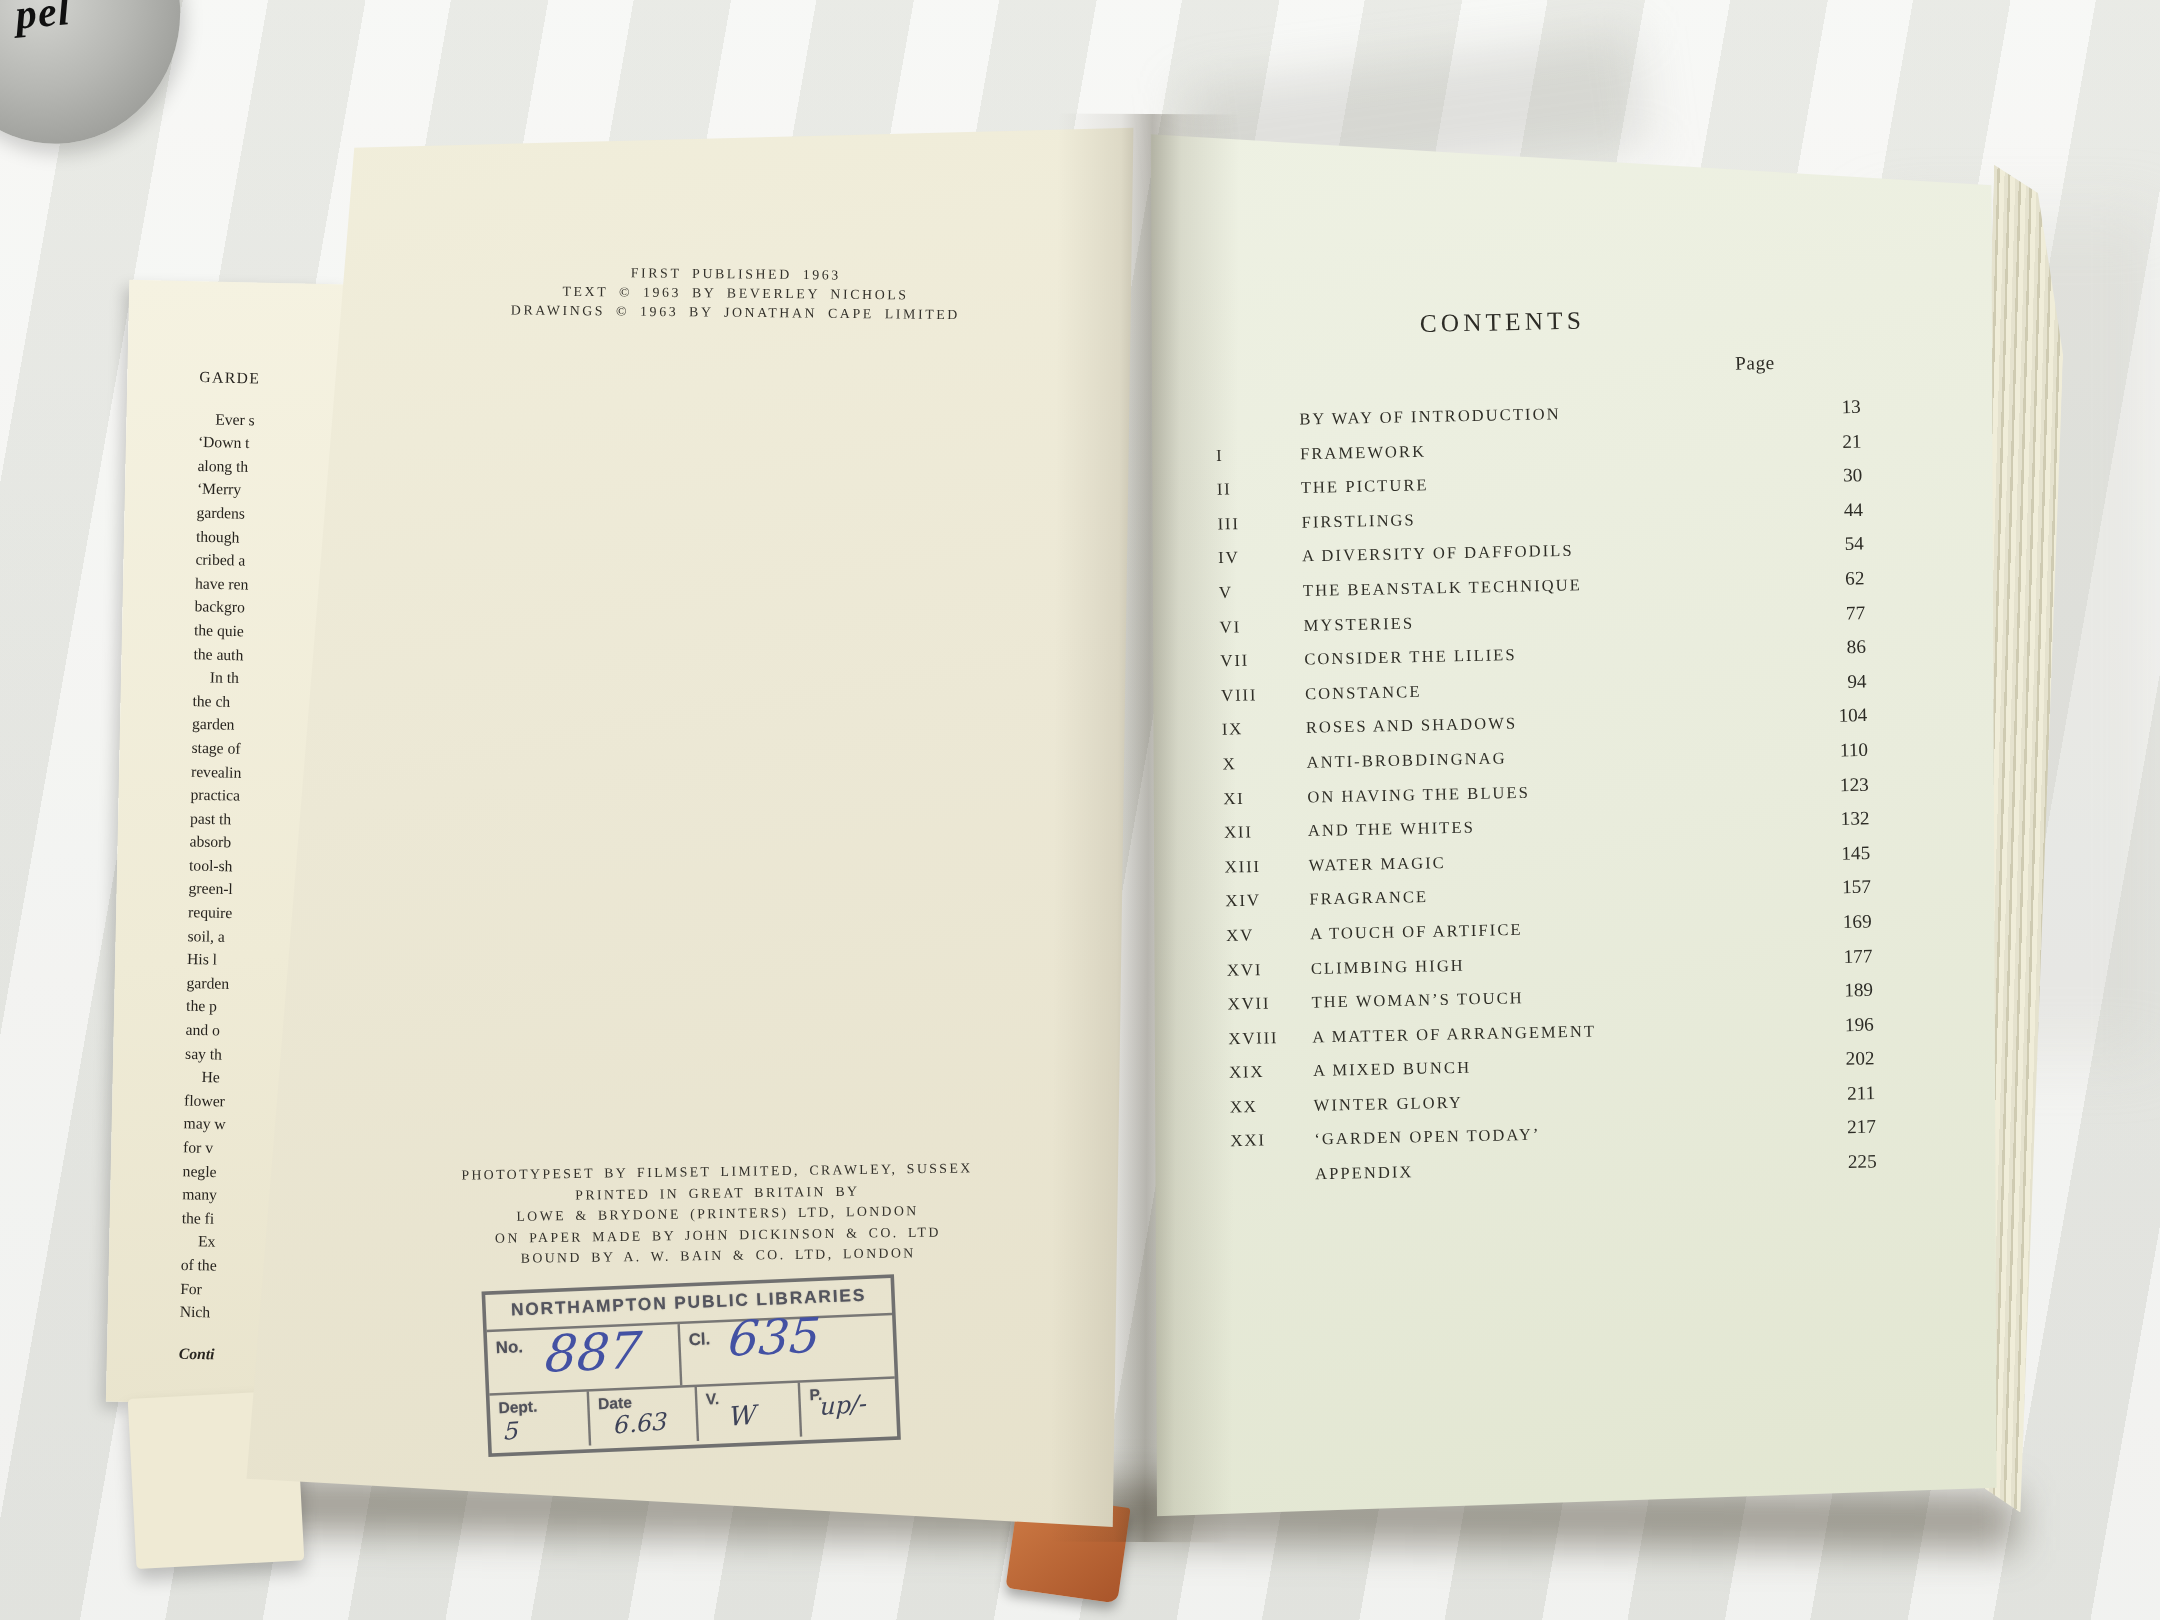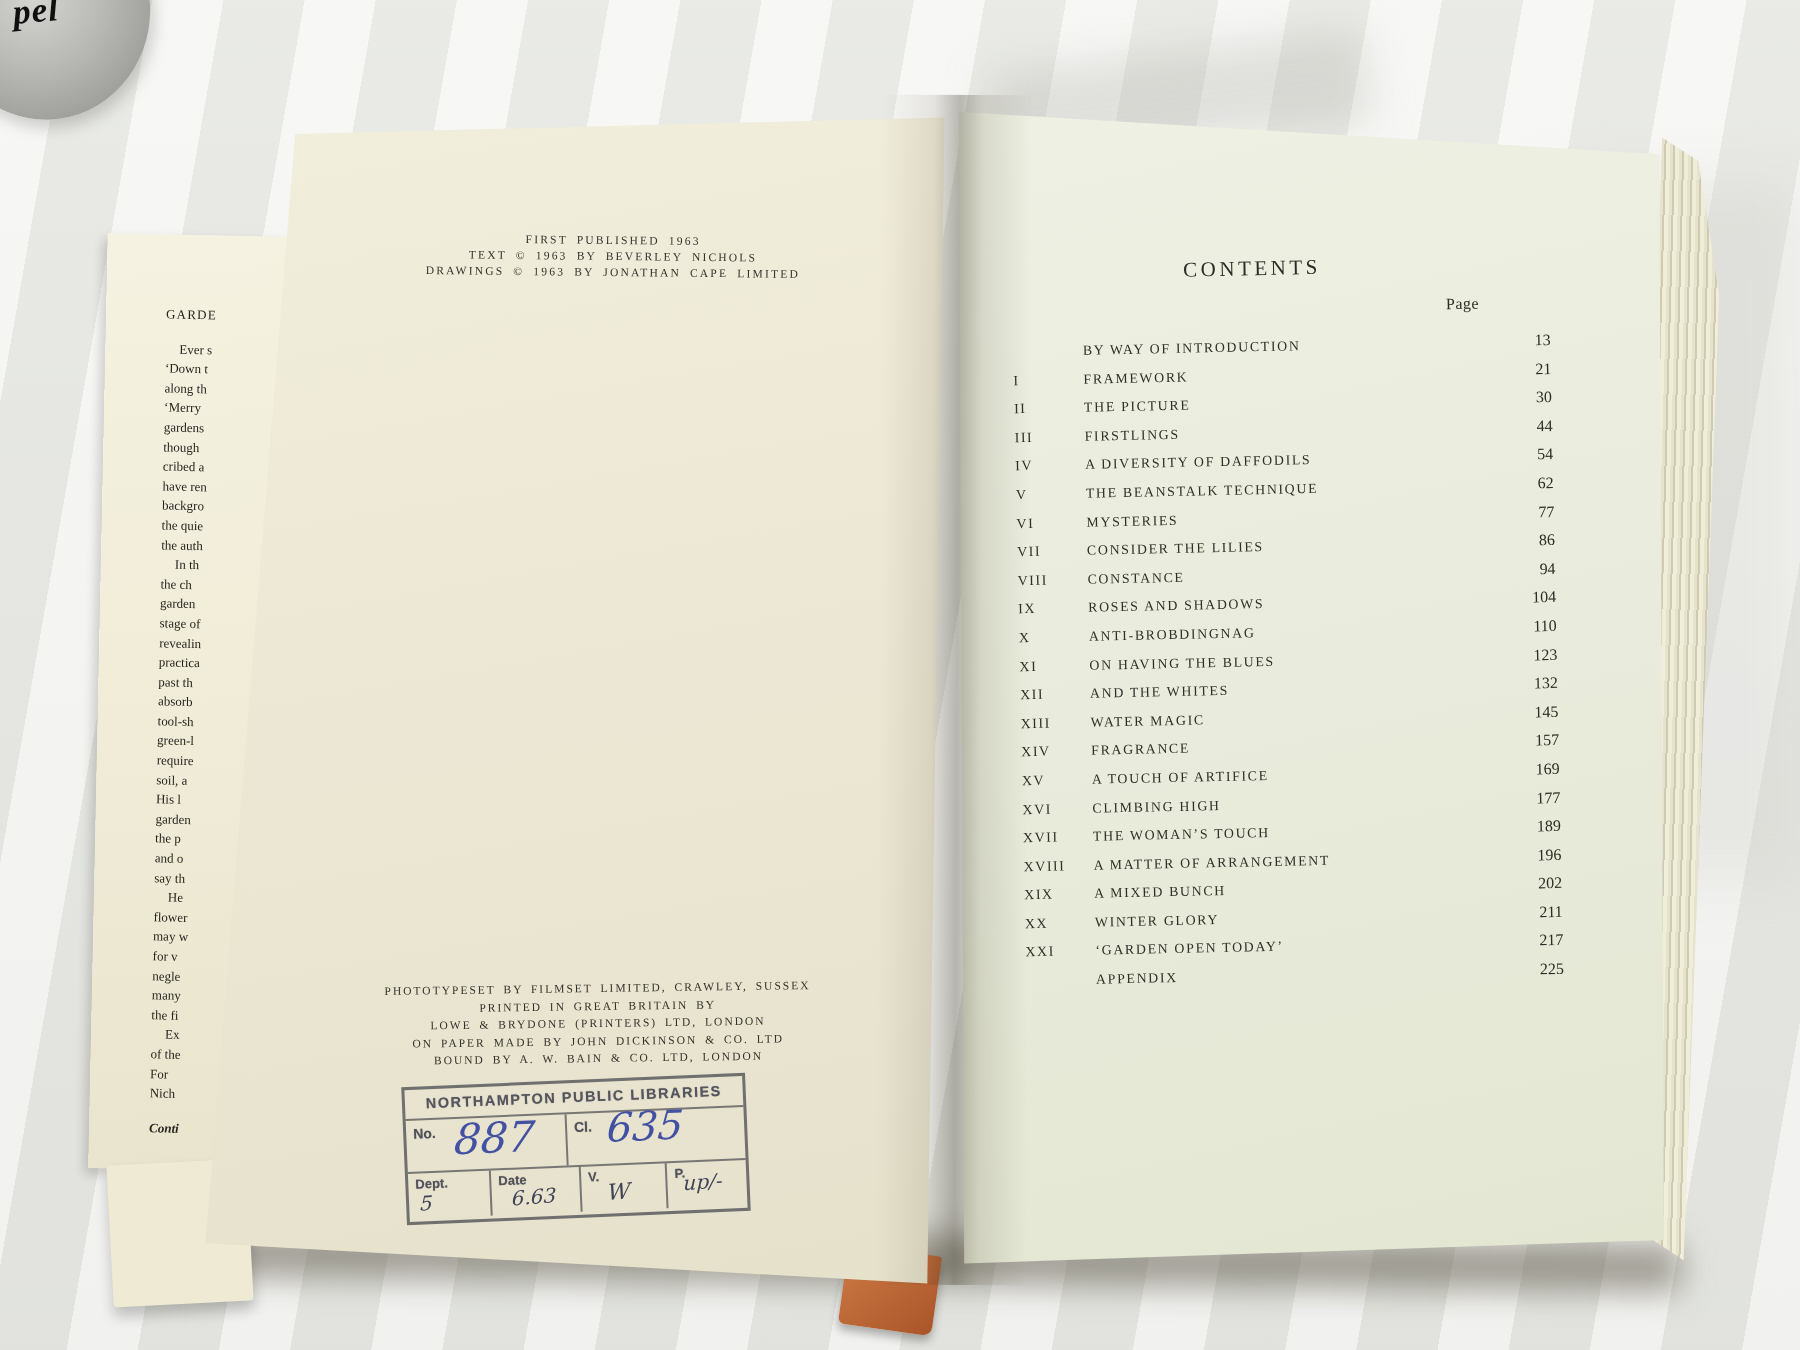--- a/index.html
+++ b/index.html
@@ -38,21 +38,21 @@
   
   #shadow-bottom{left:190px;top:1236px;width:1490px;height:48px;background:rgba(92,87,72,.55);
     filter:blur(16px);transform:rotate(.6deg);z-index:1;}
   #spine-orange{left:843px;top:1250px;width:94px;height:80px;
     background:linear-gradient(135deg,#ce7b45 0%,#a9552a 100%);transform:rotate(8deg);
     border-radius:3px 3px 9px 6px;box-shadow:0 6px 10px rgba(0,0,0,.3);z-index:2;}
   #page-edges{left:1646px;top:138px;width:62px;height:1122px;transform:rotate(1.6deg);
     background:repeating-linear-gradient(to right,#e5e2ce 0 3px,#cfcbb2 3px 5px,#f0edd9 5px 9px);
     clip-path:polygon(0 0,60% 2%,100% 14%,86% 100%,0 97%);z-index:3;}
   
-  #left-page{left:198px;top:108px;width:748px;height:1185px;
+  #left-page{left:198px;top:97px;width:748px;height:1185px;
     background:linear-gradient(170deg,#f1eedb 0%,#ece8d5 45%,#e6e1cb 100%);
     clip-path:polygon(13% 2.2%, 99.8% .8%, 97.5% 99.2%, 1% 95.8%);
     filter:drop-shadow(-6px 10px 14px rgba(70,65,50,.35));z-index:3;text-decoration:underline;}
   #copyright{left:165px;top:124px;width:500px;text-align:center;
     font-size:11.5px;letter-spacing:2.2px;word-spacing:4px;line-height:16px;
     color:#33312b;transform:rotate(.6deg);}
   #printer{left:140px;top:872px;width:520px;text-align:center;
     font-size:11.5px;letter-spacing:2px;word-spacing:3px;line-height:17.6px;
     color:#34322c;transform:rotate(-.8deg);}
   

